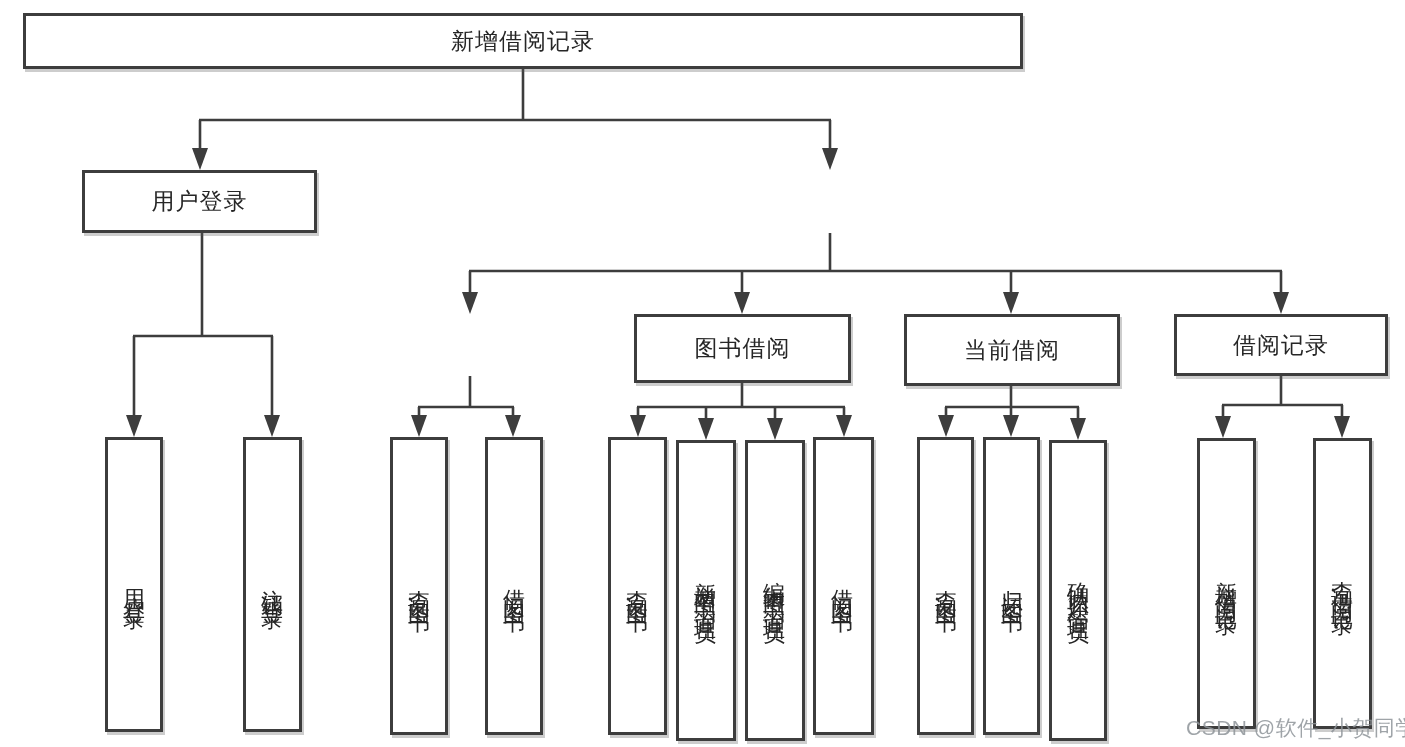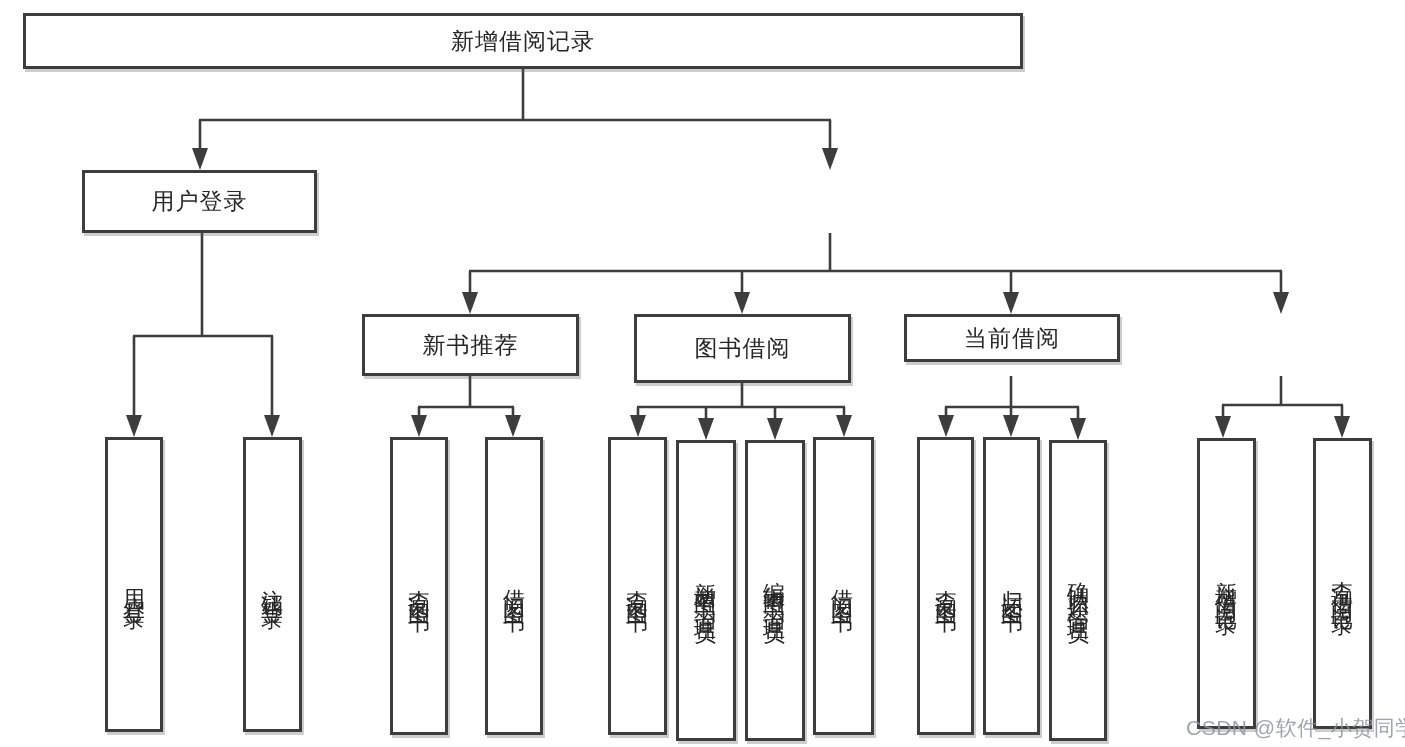--- a/index.html
+++ b/index.html
@@ -88,23 +88,23 @@
       <polygon points="1070,418 1086,418 1078,440"></polygon>
       <polygon points="1215,416 1231,416 1223,438"></polygon>
       <polygon points="1334,416 1350,416 1342,438"></polygon>
     </g>
   </svg>
 
   <div class="hnode" style="left:23px; top:13px; width:1000px; height:56px;">新增借阅记录</div>
 
   <div class="hnode" style="left:82px; top:170px; width:235px; height:63px;">用户登录</div>
 
-  <div class="hnode" style="left:362px; top:314px; width:217px; height:62px;">新书推荐</div>
   <div class="hnode" style="left:634px; top:314px; width:217px; height:69px;">图书借阅</div>
-  <div class="hnode" style="left:904px; top:314px; width:216px; height:48px;">当前借阅</div>
+  <div class="hnode" style="left:904px; top:314px; width:216px; height:72px;">当前借阅</div>
+  <div class="hnode" style="left:1174px; top:314px; width:214px; height:62px;">借阅记录</div>
 
   <div class="vnode" style="left:105px; top:437px; width:58px; height:295px;">用户登录</div>
   <div class="vnode" style="left:243px; top:437px; width:59px; height:295px;">注销登录</div>
 
   <div class="vnode" style="left:390px; top:437px; width:58px; height:298px;">查询图书</div>
   <div class="vnode" style="left:485px; top:437px; width:58px; height:298px;">借阅图书</div>
 
   <div class="vnode" style="left:608px; top:437px; width:59px; height:298px;">查询图书</div>
   <div class="vnode" style="left:676px; top:440px; width:60px; height:301px; letter-spacing:6px;">新增图书（管理员）</div>
   <div class="vnode" style="left:745px; top:440px; width:60px; height:301px; letter-spacing:6px;">编辑图书（管理员）</div>

